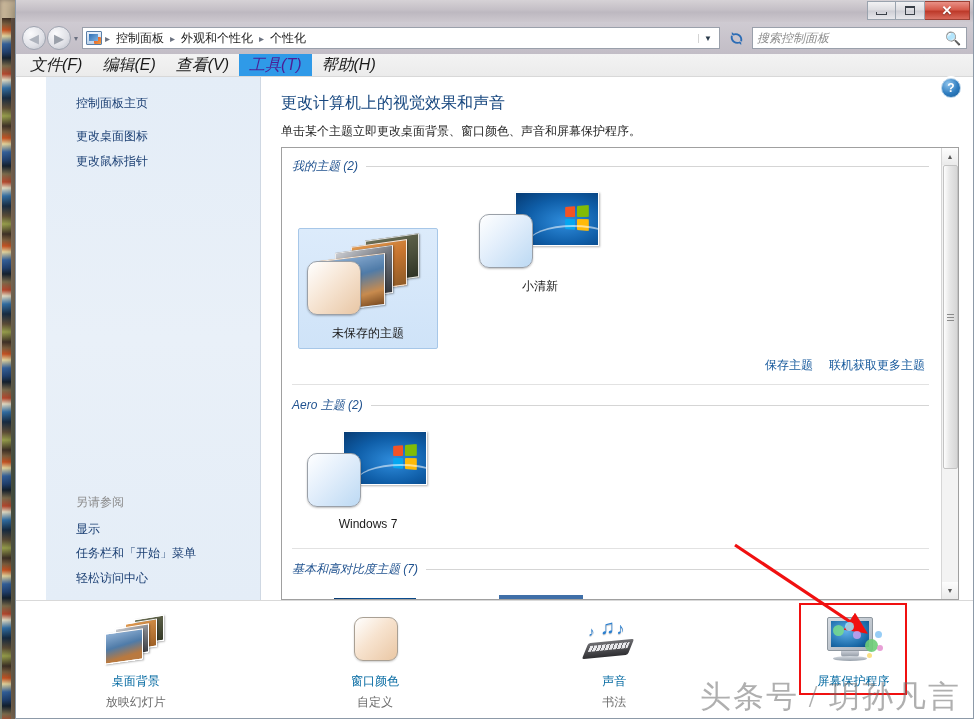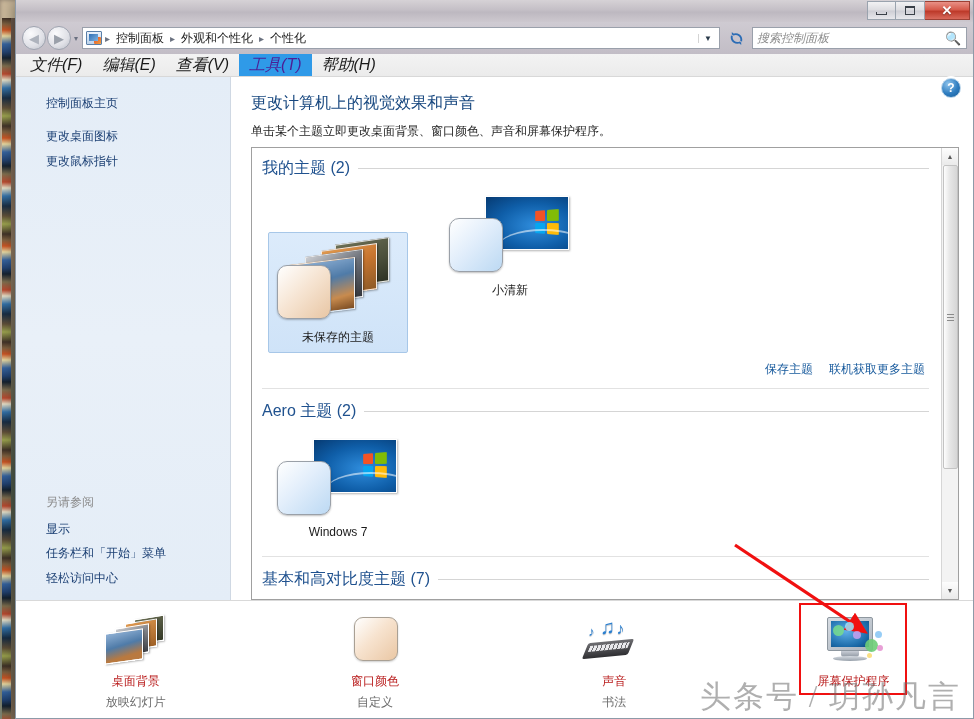--- a/index.html
+++ b/index.html
@@ -141,20 +141,21 @@
 
   
   .body-split { flex: 1 1 auto; display: flex; min-height: 0; background: #fff; }
 
   .sidebar {
     width: 215px; flex: 0 0 215px;
     background: linear-gradient(180deg,#e4edf7 0%,#e9f0f8 50%,#e4edf7 100%);
     border-right: 1px solid #cfd8e3;
     display: flex; flex-direction: column; padding: 14px 12px 10px 0;
     position: relative;
+    margin-left: 30px;
   }
   .side-link {
     font-size: 12px; color: #1b3f73; padding: 5px 0 5px 30px; line-height: 1.2;
   }
   .side-link.home { padding-bottom: 14px; }
   .side-spacer { flex: 1 1 auto; }
   .side-head {
     font-size: 12px; color: #8c8c8c; padding: 4px 0 6px 30px;
   }
 
@@ -169,21 +170,21 @@
   .themebox {
     flex: 1 1 auto; border: 1px solid #a0a0a0; background: #fff;
     display: flex; min-height: 0; position: relative; overflow: hidden;
   }
   .themescroll {
     flex: 1 1 auto; padding: 10px 0 0 10px; overflow: hidden; position: relative;
   }
   .group-head {
     display: flex; align-items: center; gap: 8px; margin-bottom: 6px;
   }
-  .group-title { font-size: 16px; color: #20528f; white-space: nowrap; }
+  .group-title { font-size: 12px; color: #20528f; white-space: nowrap; font-style: italic; }
   .group-rule { flex: 1 1 auto; height: 1px; background: #d5d5d5; margin-right: 12px; }
 
   .thumbs { display: flex; gap: 32px; padding-left: 6px; }
   .theme-item {
     width: 140px; padding: 6px 4px 6px 4px; border: 1px solid transparent;
     display: flex; flex-direction: column; align-items: center;
   }
   .theme-item.selected {
     background: linear-gradient(180deg,#dcebfb,#cfe3f8);
     border: 1px solid #a7c7e8; border-radius: 2px; margin-top: 47px;
@@ -269,21 +270,21 @@
   .bottombar {
     height: 118px; flex: 0 0 118px; background: #fff;
     border-top: 1px solid #d9d9d9;
     display: flex; align-items: flex-start; padding: 12px 0 0 0;
   }
   .bottom-item {
     flex: 1 1 0; display: flex; flex-direction: column; align-items: center;
     position: relative; padding-top: 2px;
   }
   .bi-icon { width: 64px; height: 52px; position: relative; }
-  .bi-label { font-size: 12px; color: #b91c1c; margin-top: 6px; }
+  .bi-label { font-size: 12px; color: #0369a1; margin-top: 6px; }
   .bi-sub { font-size: 12px; color: #6d6d6d; margin-top: 4px; }
   .bottom-item.highlight { }
   .hl-box {
     position: absolute; left: 50%; transform: translateX(-50%);
     top: -10px; width: 108px; height: 92px; border: 2px solid #f01010;
     pointer-events: none;
   }
 
   
   .ico-bg .s { position: absolute; border: 1px solid #fff; box-shadow: 1px 1px 2px rgba(0,0,0,.3); }

